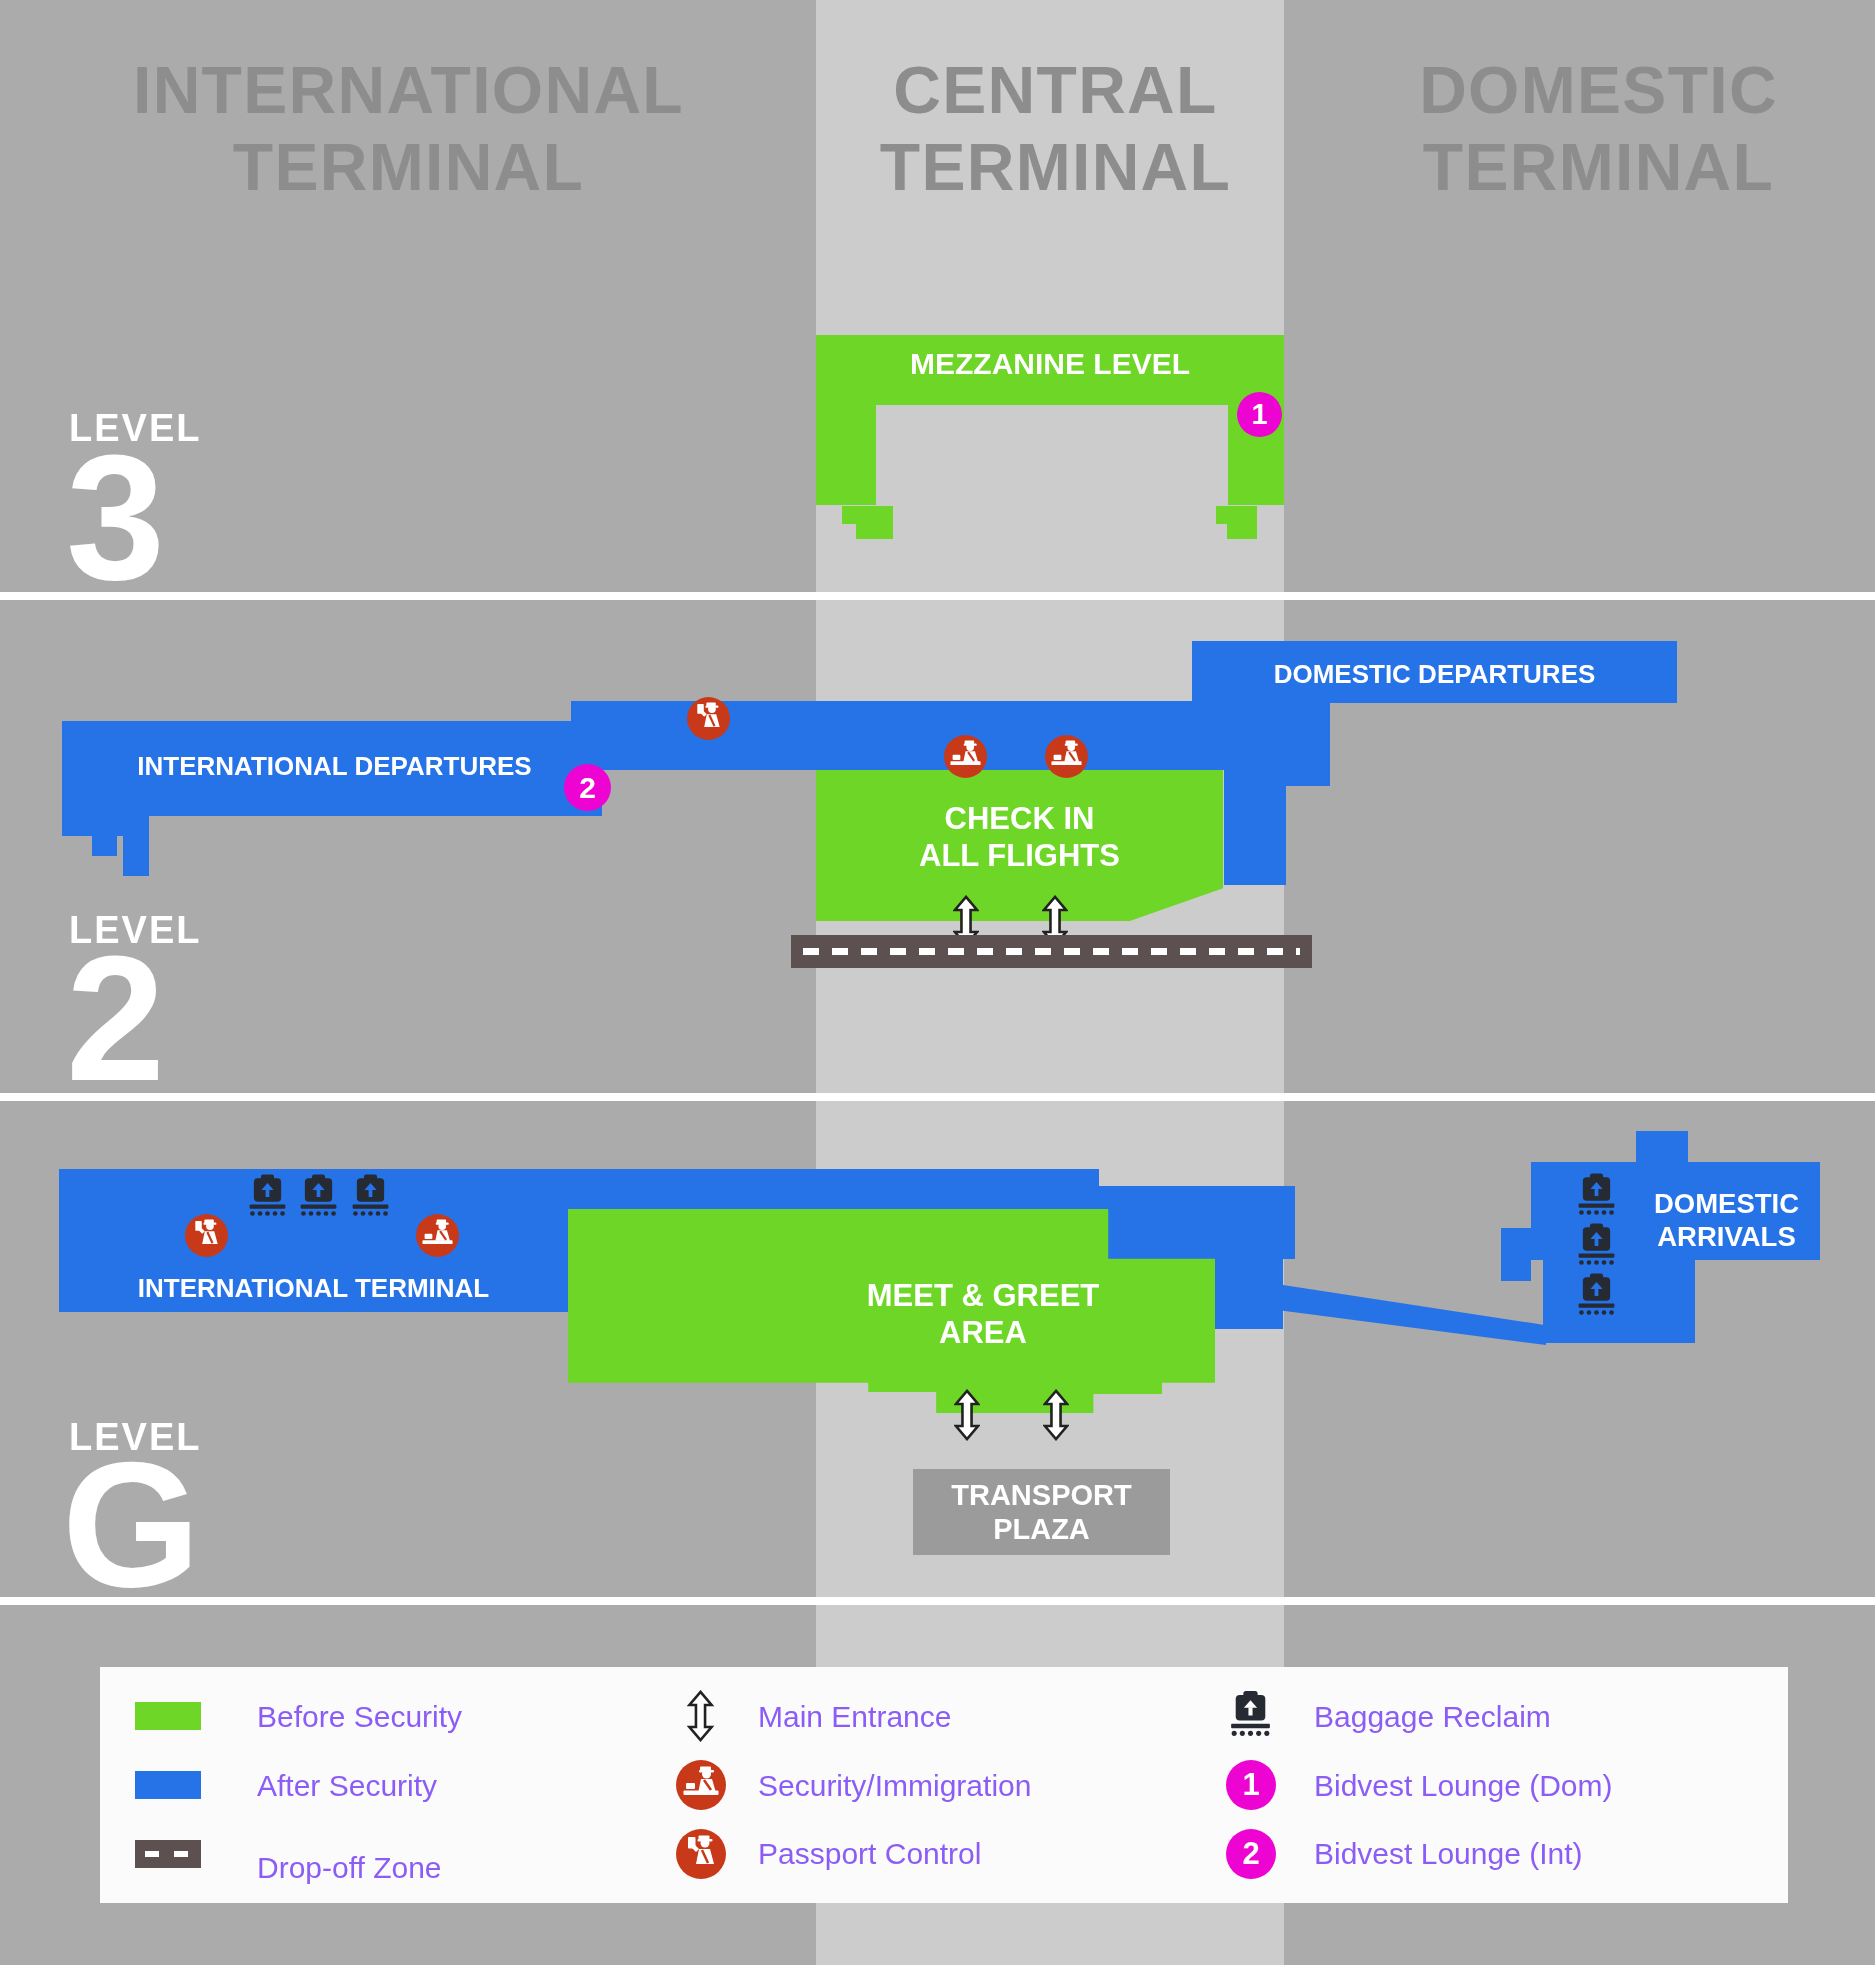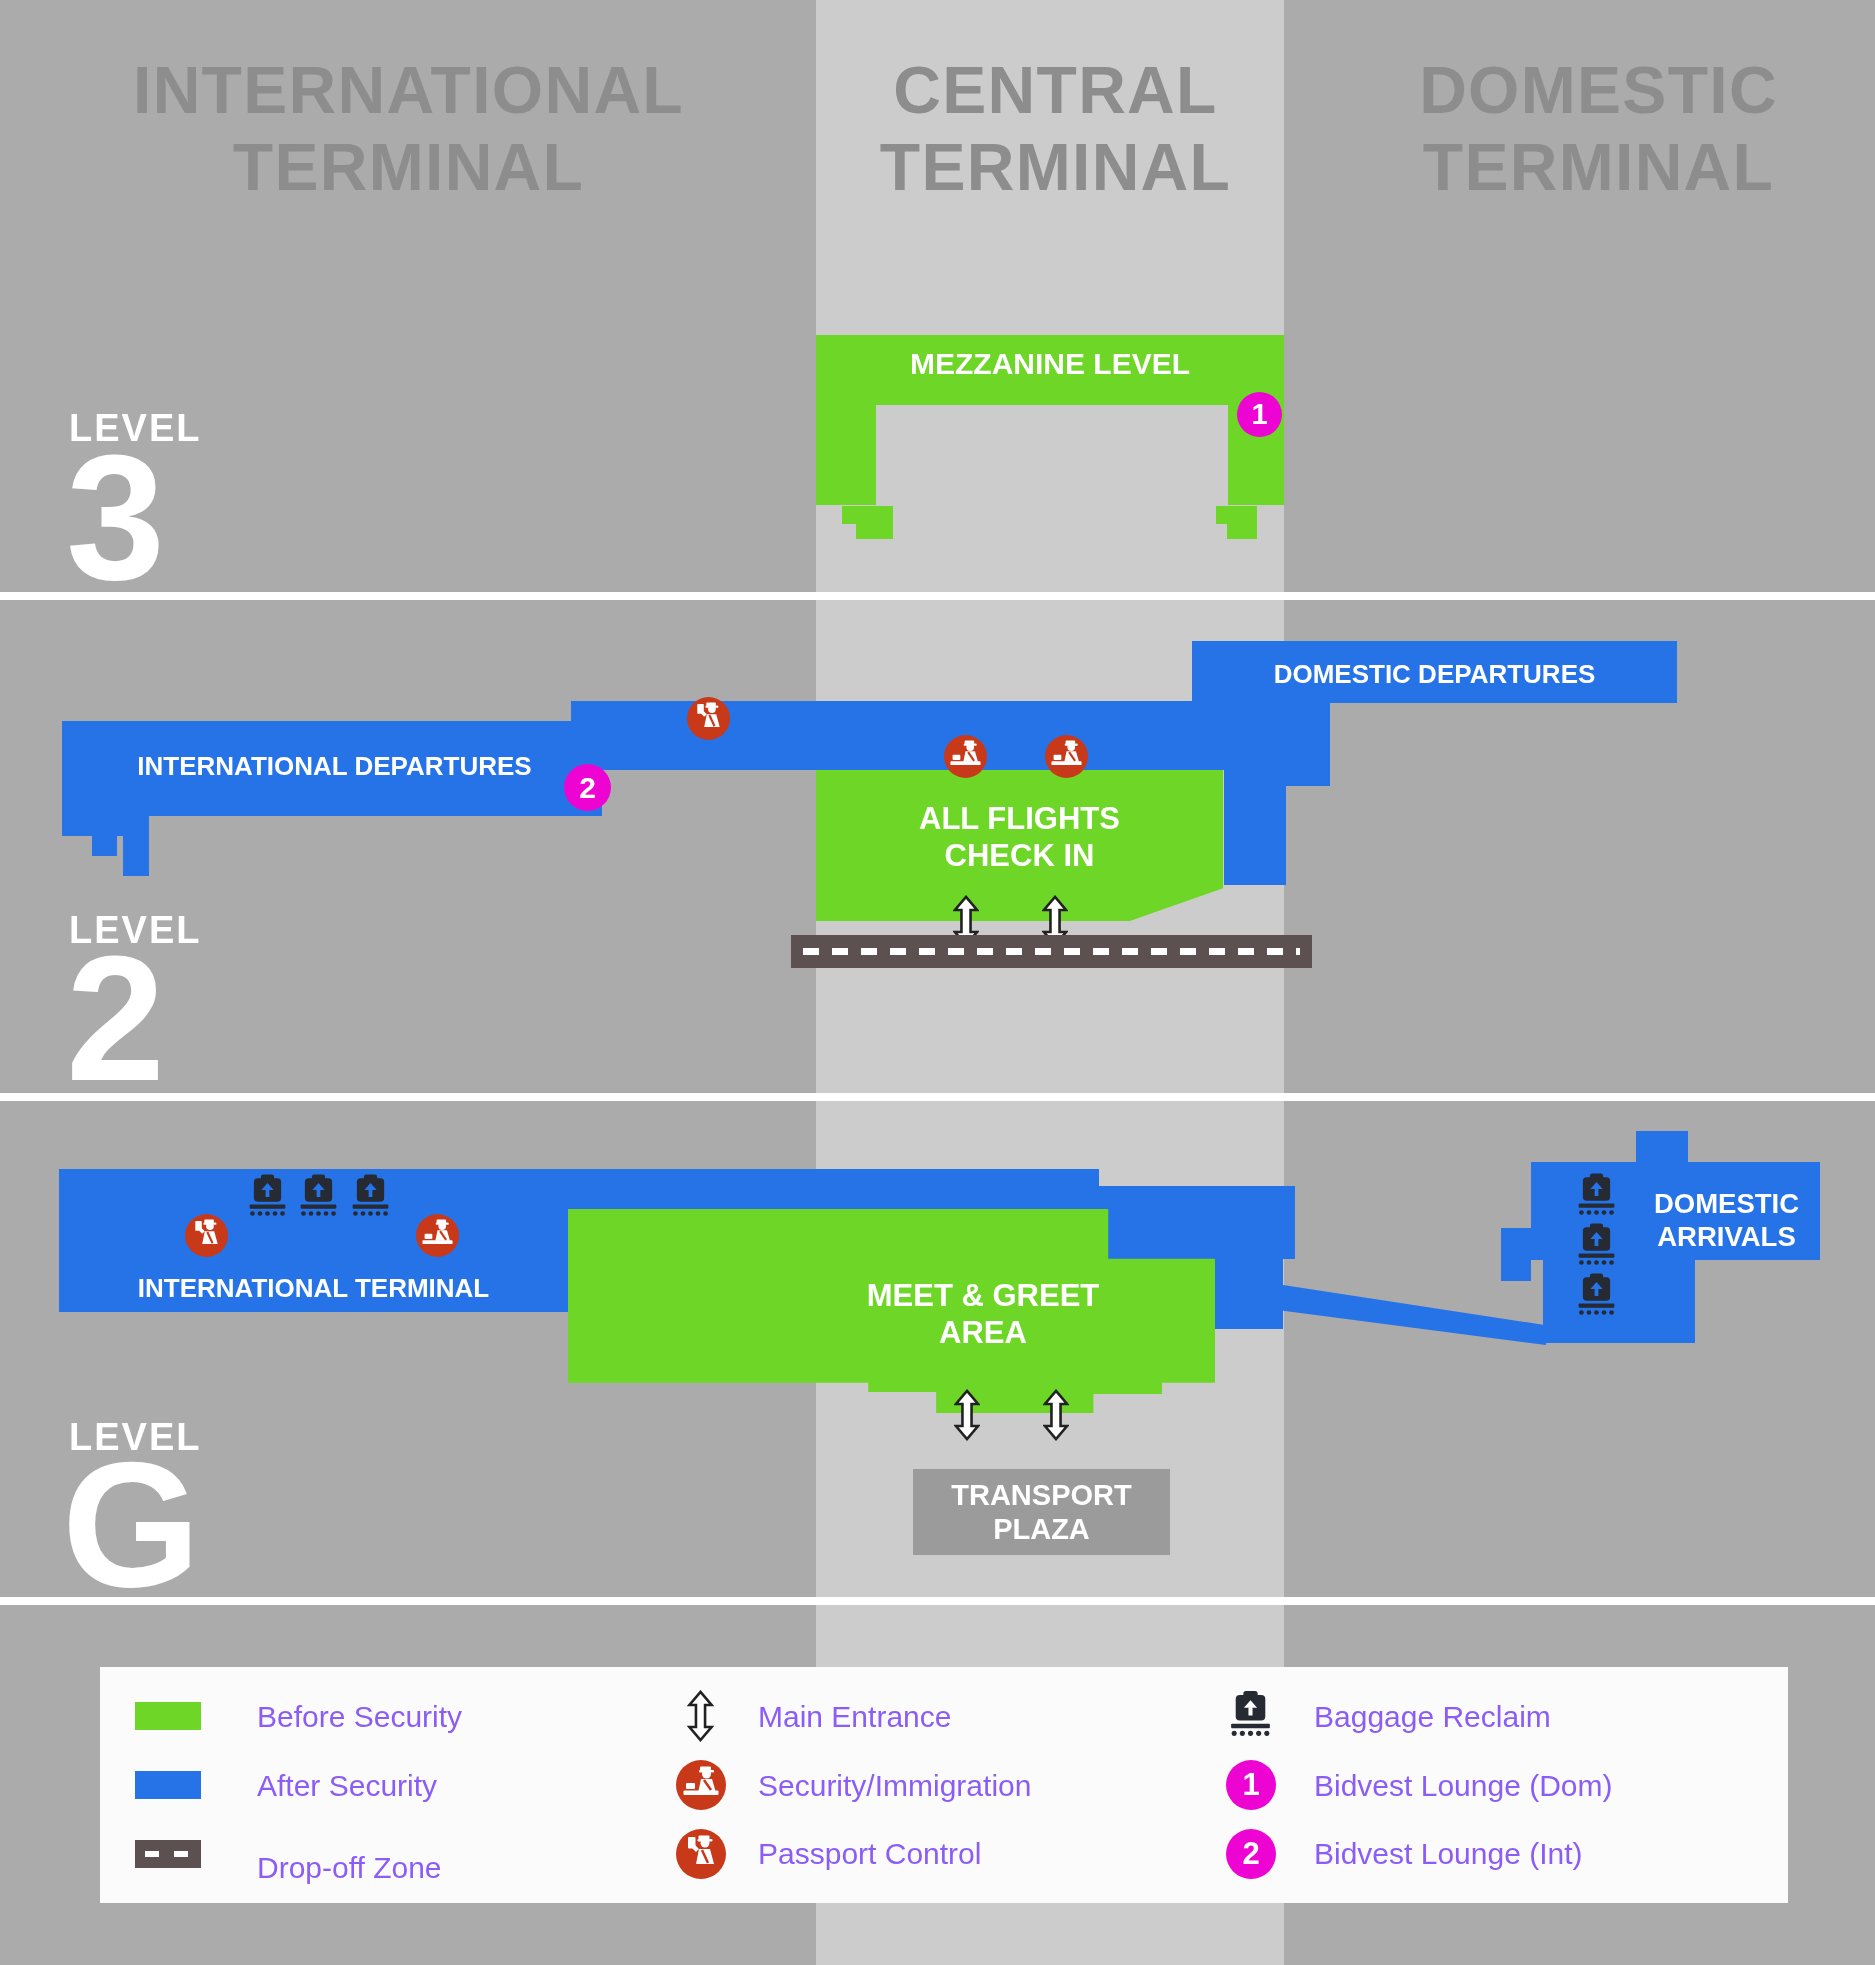--- a/index.html
+++ b/index.html
@@ -93,22 +93,22 @@
 <div class="abs maplabel" style="left:79px;top:751px;width:511px;font-size:26px;">INTERNATIONAL DEPARTURES</div>
 <div class="abs blue" style="left:62px;top:816px;width:71px;height:20.3px;"></div>
 <div class="abs blue" style="left:92px;top:836px;width:25px;height:19.7px;"></div>
 <div class="abs blue" style="left:123px;top:816px;width:25.5px;height:60px;"></div>
 
 <div class="abs blue" style="left:1224px;top:770px;width:62px;height:115px;"></div>
 
 <div class="abs green" style="left:816px;top:770px;width:407px;height:151px;
      clip-path:polygon(0 0,100% 0,100% 78.3%,77.1% 100%,0 100%);"></div>
 <div class="abs maplabel" style="left:816px;top:800px;width:407px;font-size:31px;line-height:37px;">
+  <div>CHECK IN</div>
   <div>ALL FLIGHTS</div>
-  <div>CHECK IN</div>
 </div>
 
 <div class="abs picon" style="left:687px;top:697px;width:43px;height:43px;">
     <svg viewBox="0 0 100 100">
     <circle class="bg" cx="50" cy="50" r="50"></circle>
     <g fill="#fff">
       <rect x="24" y="16" width="15" height="23" rx="2"></rect>
       <circle cx="58" cy="28" r="9"></circle>
       <rect x="45" y="13" width="22" height="8" rx="2"></rect>
       <rect x="43" y="20" width="30" height="5" rx="2"></rect>

